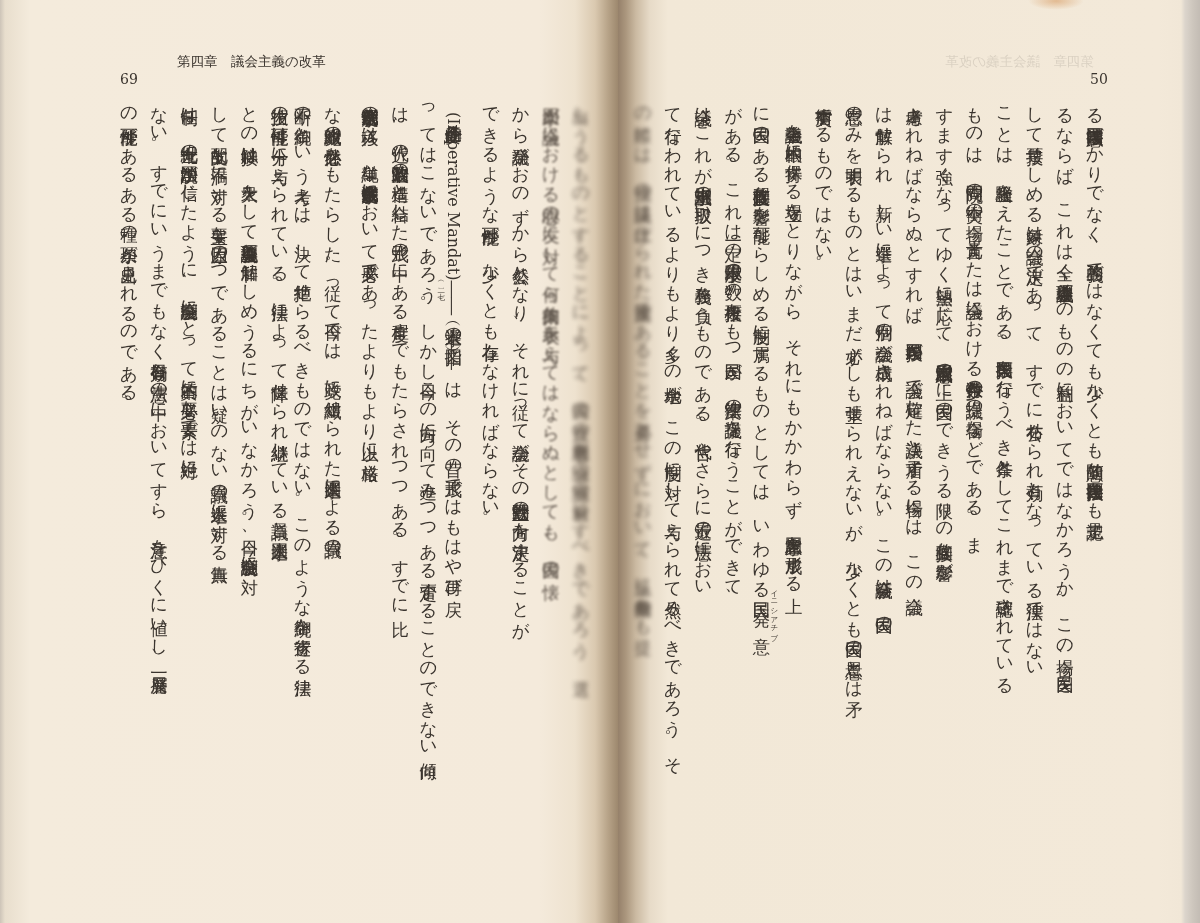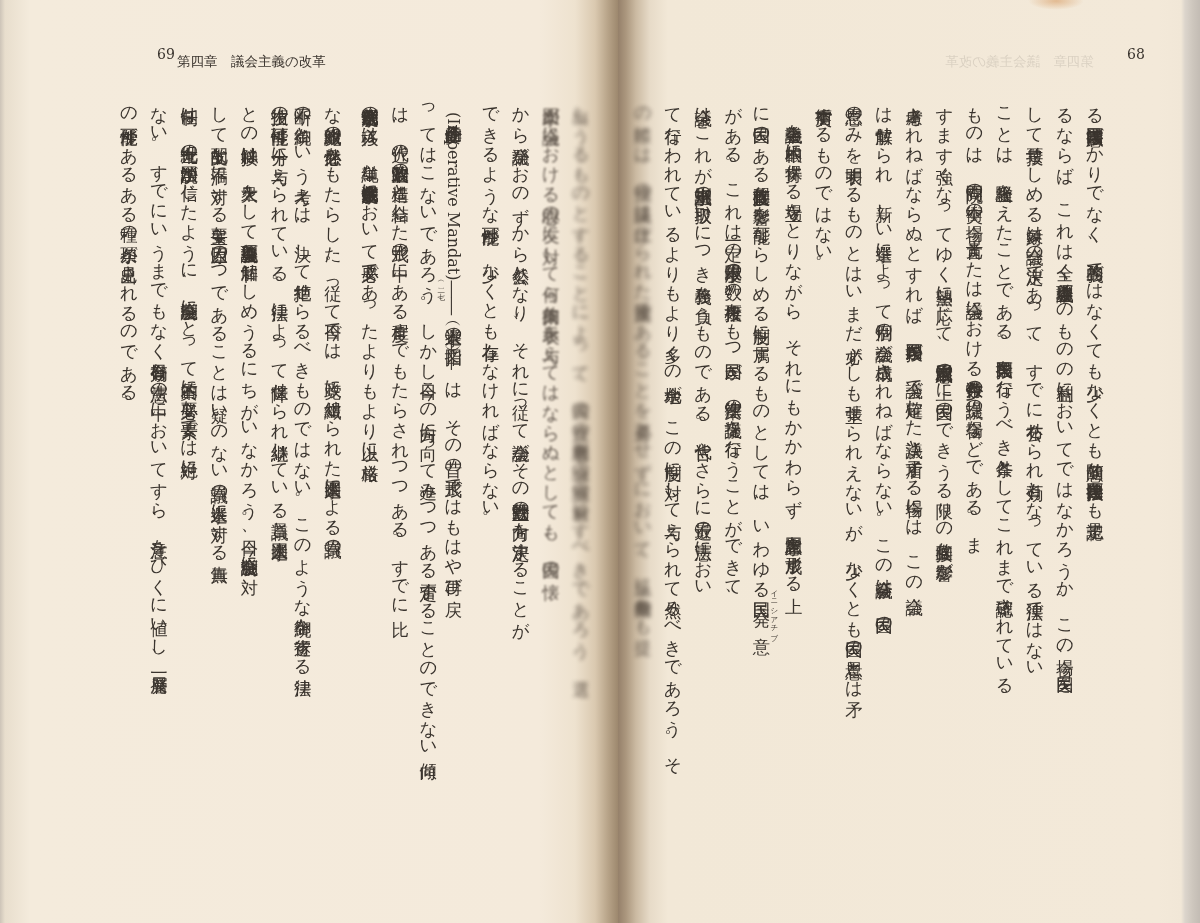--- a/index.html
+++ b/index.html
@@ -17,23 +17,22 @@
         #cdc4b8 0px, #e8decd 5px, #f4ebdc 30px, #f4eadb 540px,
         #eee2cf 575px, #dac9b0 595px, #b7a388 608px, #9d886e 618px);
     }
     .page-right {
       left: 618px; width: 582px;
       background: linear-gradient(to right,
         #95806a 0px, #ab977e 8px, #cbbaa2 18px, #e7dbc8 32px, #f2e8d7 50px,
         #f3e9d9 540px, #f1e7d7 563px, #dcd5cc 567px, #cdc6bd 575px, #c3bcb4 582px);
     }
     .page-number {
-      position: absolute; top: 47px; font-size: 14px; line-height: 1;
+      position: absolute; top: 72px; font-size: 14px; line-height: 1;
       color: #3a342e;
-      margin-left: 37px;
     }
     .page-left .page-number { left: 120px; }
     .page-right .page-number { left: 472px; }
     .running-head {
       position: absolute; top: 55px; left: 177px; font-size: 13.5px; line-height: 1;
       color: #3a342e; white-space: nowrap;
     }
     .bleed-head {
       position: absolute; top: 55px; left: 327px; font-size: 13.5px; line-height: 1;
       transform: scaleX(-1); opacity: .13; filter: blur(0.6px); white-space: nowrap;
@@ -82,21 +81,21 @@
     <div class="col">して支配的な不満に対する主要な原因の一つであることは疑いのない議員の選挙人に対する無責</div>
     <div class="col">任制は、十九世紀の国法学説が信じたように、議会制度にとって本質的に必要な要素では絶対に</div>
     <div class="col">ない。すでにいうまでもなく今日有効な憲法の中においてすら、注意をひくに値いし、一層発展</div>
     <div class="col">の可能性があるある種の条項が見出されるのである。</div>
   </div>
 </div>
 
 <div class="page page-right">
   <div class="smudge"></div>
   <div class="bleed-head">第四章　議会主義の改革</div>
-  <div class="page-number">68</div>
+  <div class="page-number">50</div>
 
   <div class="text-block">
     <div class="col">る憲法国民投票ばかりでなく、義務的ではなくても少なくとも随意的な法律国民投票をも是認す</div>
     <div class="col">るならば、これは全く議会主義原理そのものの利益においてではなかろうか。この場合、国民を</div>
     <div class="col">して投票せしめる対象は議会の決定であって、すでに公布せられ有効となっている法律ではない</div>
     <div class="col">ことは、経験上当をえたことである。国民投票を行なうべき条件としてこれまで確認されている</div>
     <div class="col">ものは、両院間の衝突の場合、元首または議会における条件付少数の提議の場合などである。ま</div>
     <div class="col">すます強くなってゆく熱望に応じて、国家意思形成の上に国民のできうる限りの直接的な影響が</div>
     <div class="col">考慮されねばならぬとすれば、国民投票が、議会で確定した議決と矛盾する場合には、この議会</div>
     <div class="col">は解散せられ、新しい選挙によって別個の議会が構成されねばならない。この新議会は、国民の</div>

